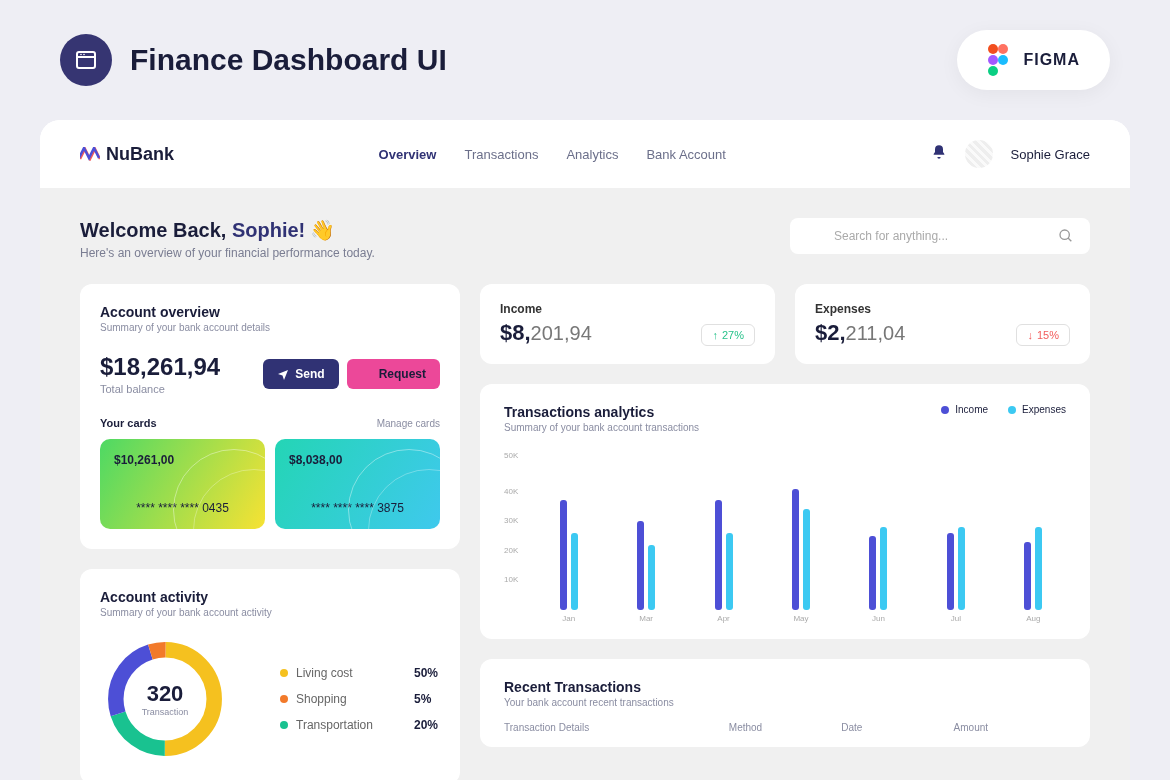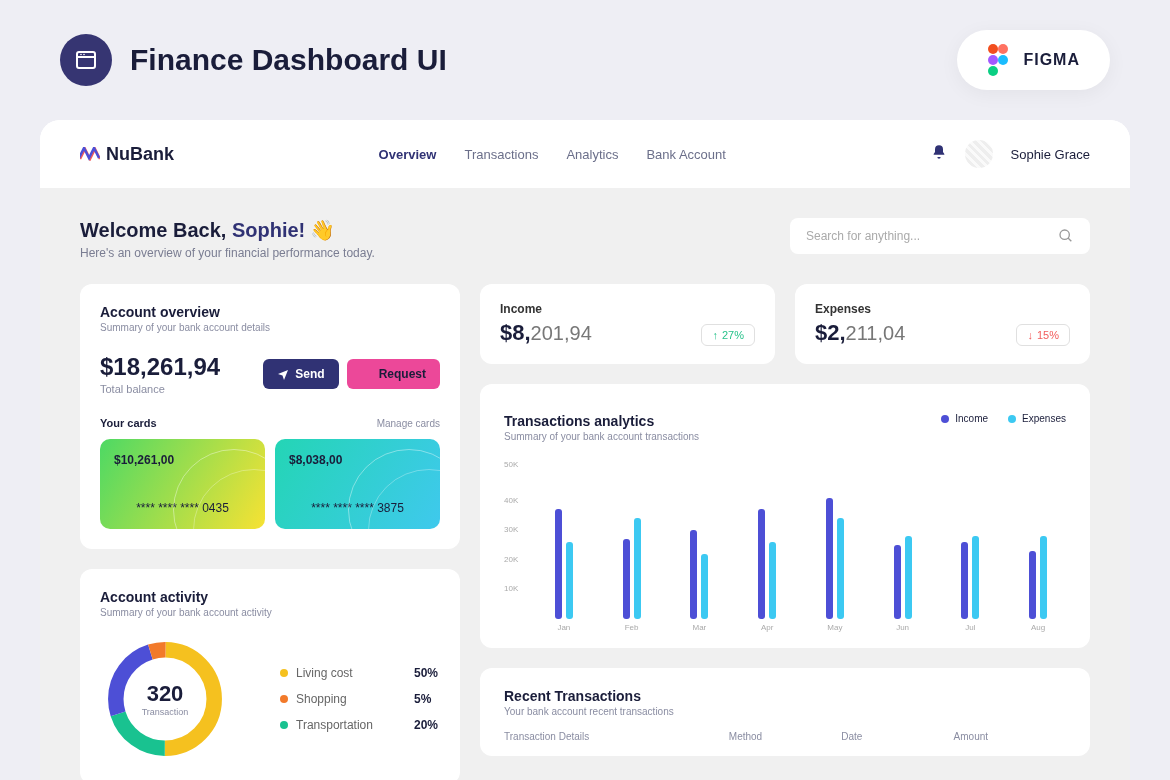--- a/index.html
+++ b/index.html
@@ -20,21 +20,21 @@
 .topbar-right { display: flex; align-items: center; gap: 18px; }
 .bell-icon { cursor: pointer; color: #303274; }
 .avatar { width: 28px; height: 28px; border-radius: 50%; background: repeating-linear-gradient(45deg,#eee,#eee 3px,#fafafa 3px,#fafafa 6px); }
 .username { font-size: 13px; font-weight: 500; }
 .content { background: #f0f0f0; padding: 30px 40px; }
 .content-header { display: flex; justify-content: space-between; align-items: flex-start; margin-bottom: 24px; }
 .welcome-title { font-size: 20px; font-weight: 700; }
 .welcome-name { color: #303274; }
 .welcome-sub { font-size: 12px; color: #7a7d92; margin-top: 4px; }
 .search-box { background: #fff; border-radius: 8px; padding: 10px 16px; display: flex; align-items: center; gap: 10px; width: 300px; }
-.search-input { border: none; outline: none; flex: 1; font-size: 12px; color: #737373; }
+.search-input { border: none; outline: none; flex: 1; font-size: 12px; color: #737373; margin-left: 28px; }
 .search-input::placeholder { color: #aaa; }
 .grid { display: grid; grid-template-columns: 380px 1fr; gap: 20px; align-items: start; }
 .card { background: #fff; border-radius: 12px; padding: 20px; }
 .card-title { font-size: 14px; font-weight: 700; }
 .card-sub { font-size: 10px; color: #8a8da2; margin-top: 2px; }
 .acct-balance-row { display: flex; justify-content: space-between; align-items: center; margin-top: 20px; }
 .balance-value { font-size: 24px; font-weight: 700; }
 .balance-label { font-size: 11px; color: #8a8da2; margin-top: 2px; }
 .btn-group { display: flex; gap: 8px; }
 .btn { border: none; border-radius: 6px; padding: 8px 14px; font-size: 12px; font-weight: 600; cursor: pointer; display: flex; align-items: center; gap: 6px; }
@@ -53,21 +53,21 @@
 .bankcard-num { font-size: 12px; color: #1a1d3a; text-align: center; }
 .right-col { display: flex; flex-direction: column; gap: 20px; }
 .stats-row { display: grid; grid-template-columns: 1fr 1fr; gap: 20px; }
 .stat-card { background: #fff; border-radius: 12px; padding: 18px 20px; display: flex; justify-content: space-between; align-items: flex-end; }
 .stat-label { font-size: 12px; font-weight: 600; color: #333; }
 .stat-value { font-size: 22px; font-weight: 700; margin-top: 4px; }
 .stat-value span { font-weight: 500; color: #777; font-size: 20px; }
 .badge { border: 1px solid #e0e0e0; border-radius: 6px; padding: 4px 10px; font-size: 11px; display: flex; align-items: center; gap: 4px; }
 .badge-up { color: #28c28b; }
 .badge-down { color: #f25c5c; }
-.analytics-card { padding: 29px 24px 16px; }
+.analytics-card { padding: 20px 24px 16px; }
 .analytics-header { display: flex; justify-content: space-between; align-items: flex-start; }
 .legend { display: flex; gap: 20px; font-size: 10px; align-items: center; }
 .legend-item { display: flex; align-items: center; gap: 6px; }
 .dot { width: 8px; height: 8px; border-radius: 50%; }
 .chart { display: flex; align-items: flex-end; gap: 12px; margin-top: 20px; height: 170px; position: relative; padding-left: 32px; }
 .ytick { position: absolute; left: 0; font-size: 8px; color: #aaa; transform: translateY(50%); }
 .bar-group { flex: 1; display: flex; flex-direction: column; align-items: center; gap: 4px; }
 .bars { display: flex; gap: 4px; align-items: flex-end; height: 148px; }
 .bar { width: 7px; border-radius: 3px; }
 .bar-income { background: #4d4fd6; }
@@ -283,27 +283,20 @@
               <span class="ytick" style="bottom: 43.6px;">10K</span>
               <div class="bar-group">
                 <div class="bars">
                   <div class="bar bar-income" style="height: 109.52px;"></div>
                   <div class="bar bar-expense" style="height: 76.96px;"></div>
                 </div>
                 <div class="bar-label">Jan</div>
               </div>
               <div class="bar-group">
                 <div class="bars">
-                  <div class="bar bar-income" style="height: 79.92px;"></div>
-                  <div class="bar bar-expense" style="height: 100.64px;"></div>
-                </div>
-                <div class="bar-label">Feb</div>
-              </div>
-              <div class="bar-group">
-                <div class="bars">
                   <div class="bar bar-income" style="height: 88.8px;"></div>
                   <div class="bar bar-expense" style="height: 65.12px;"></div>
                 </div>
                 <div class="bar-label">Mar</div>
               </div>
               <div class="bar-group">
                 <div class="bars">
                   <div class="bar bar-income" style="height: 109.52px;"></div>
                   <div class="bar bar-expense" style="height: 76.96px;"></div>
                 </div>

